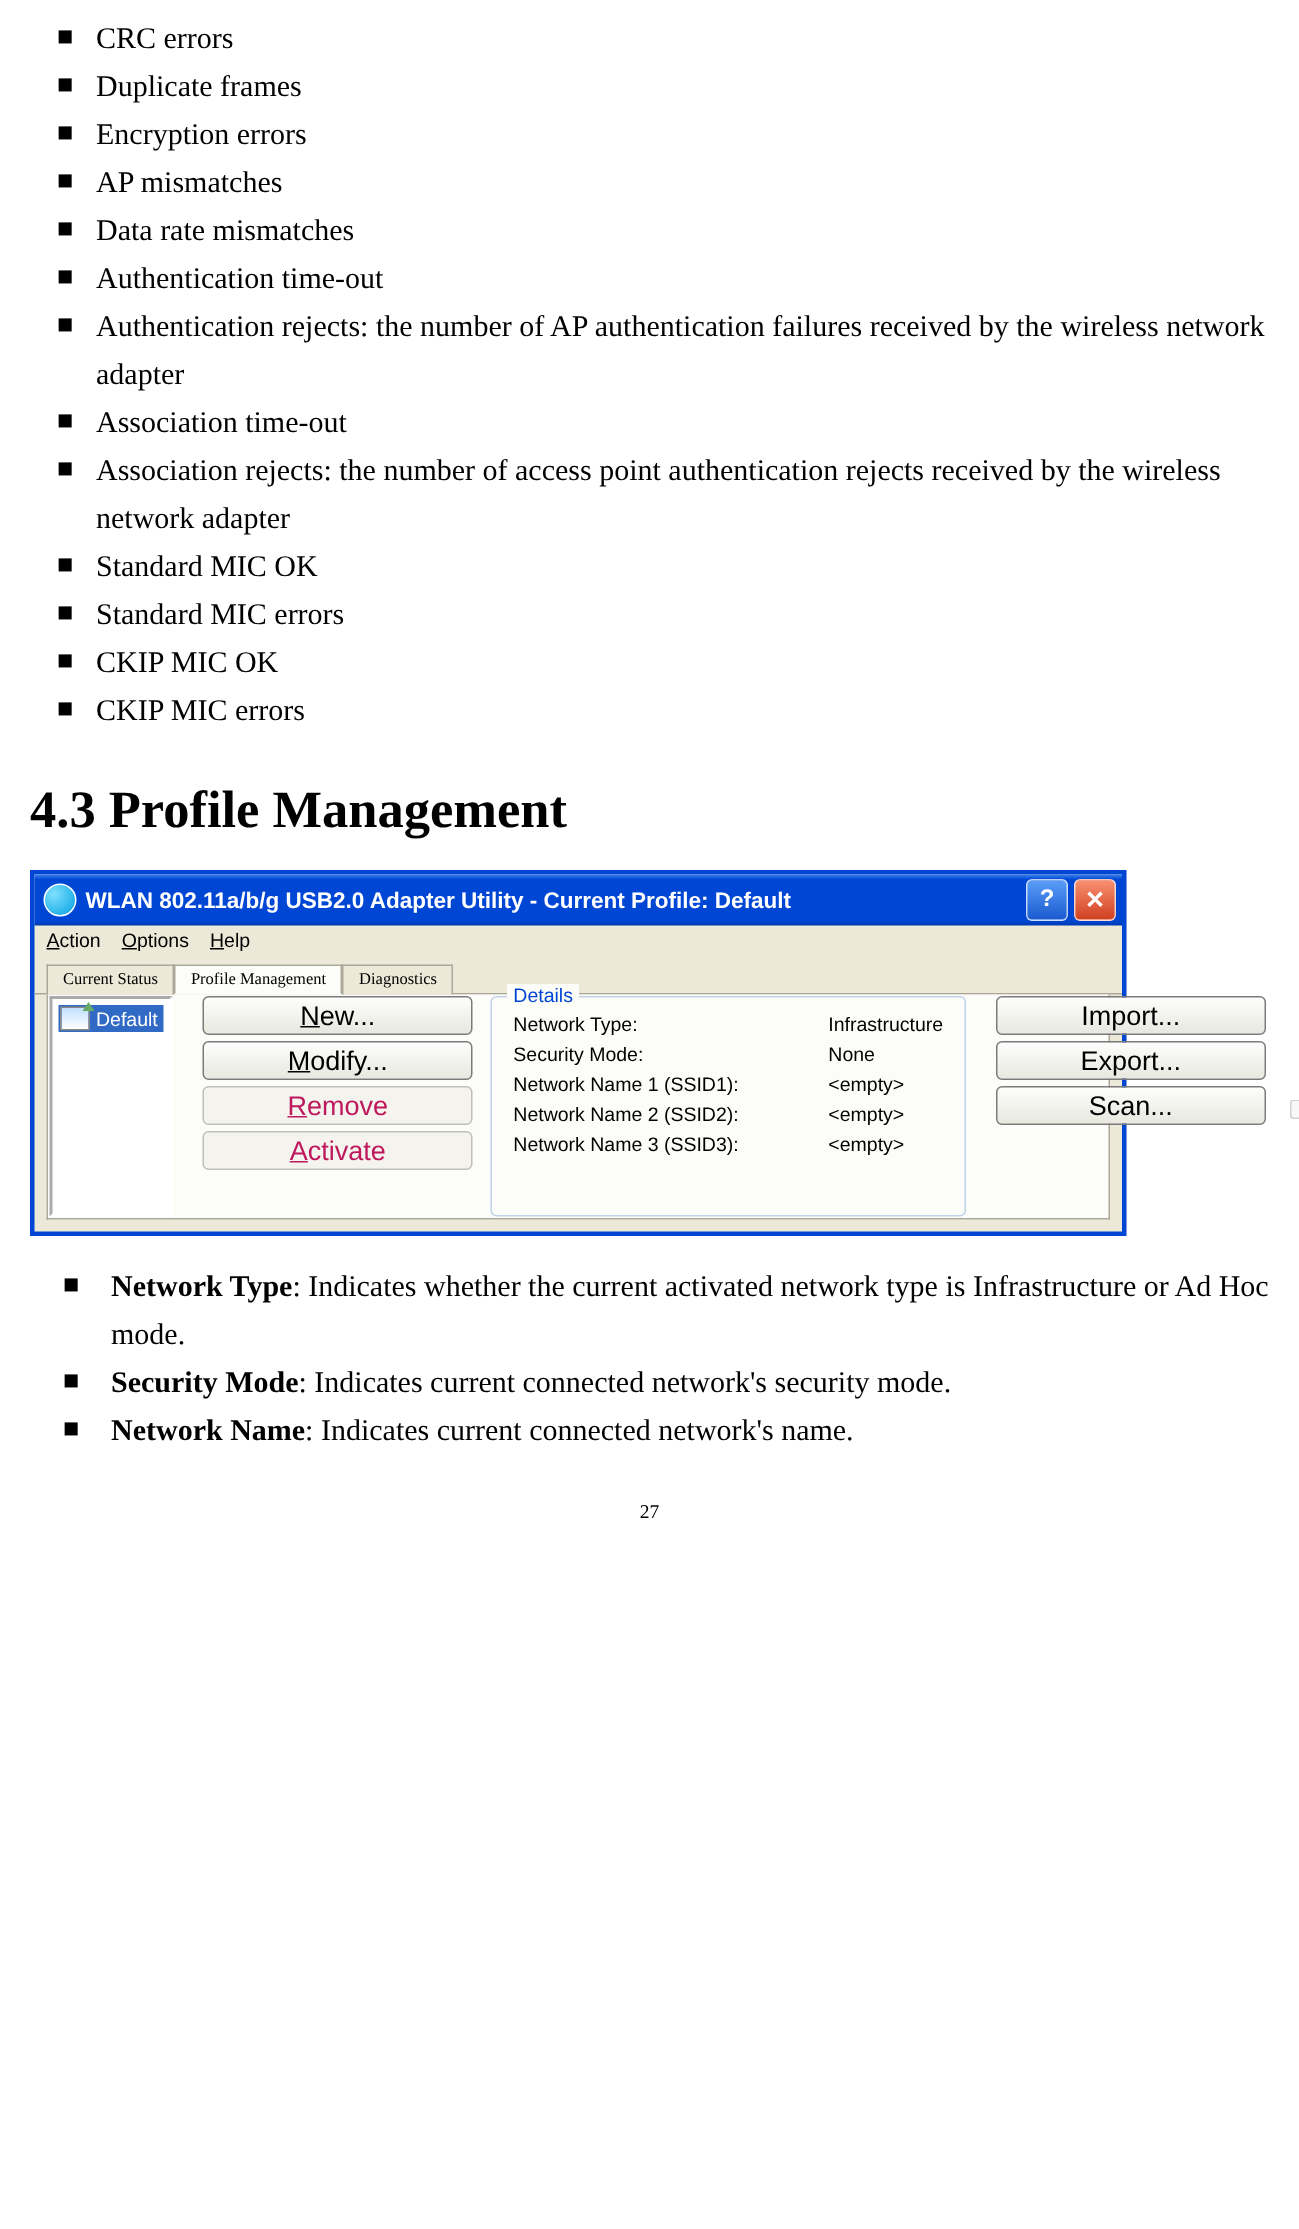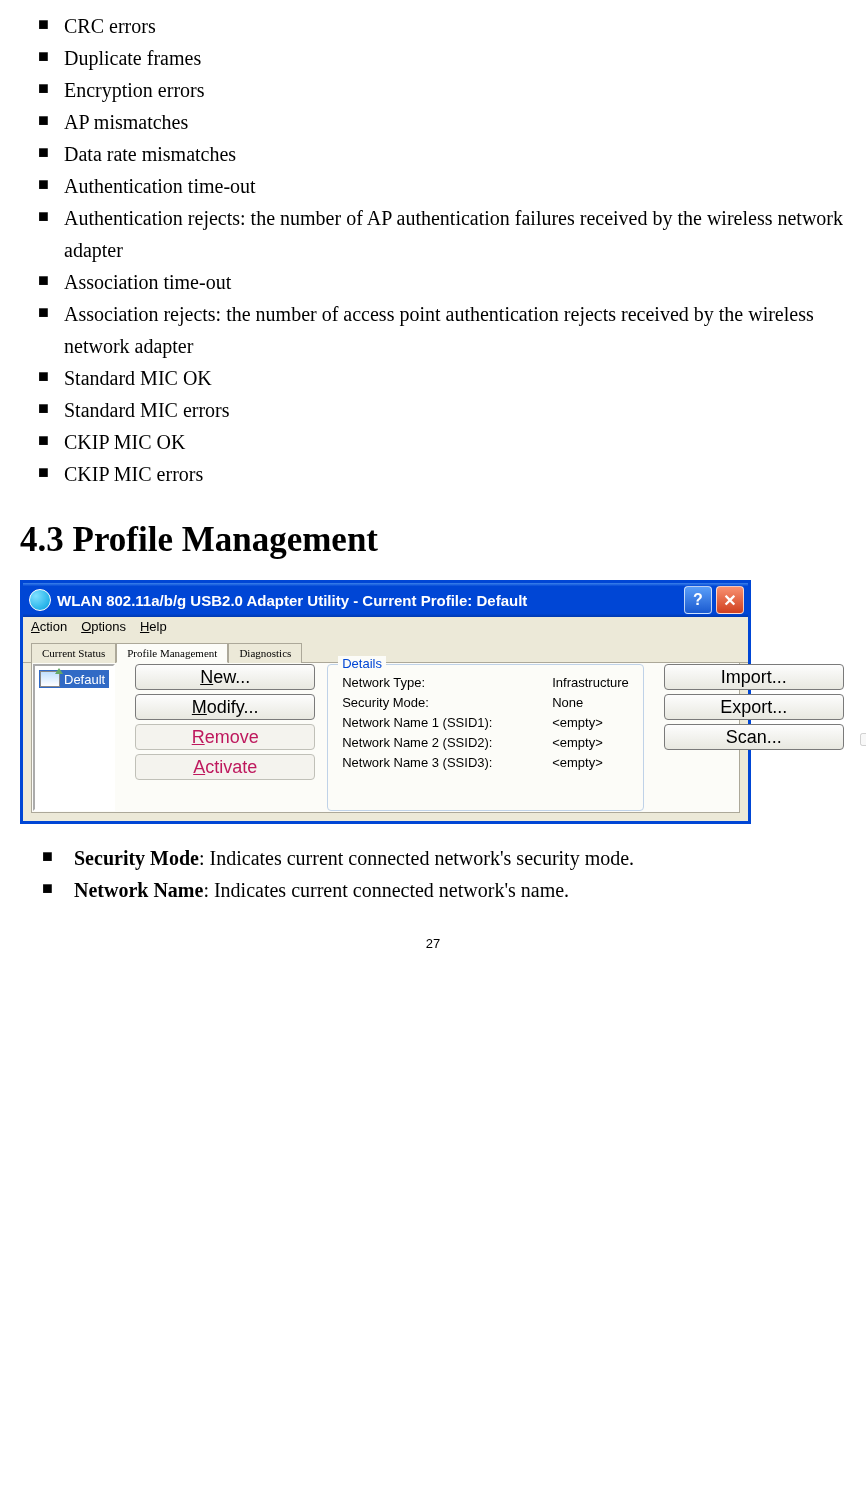--- a/index.html
+++ b/index.html
@@ -224,21 +224,21 @@
   }
   .desc-list li::before {
     content: "■";
     position: absolute;
     left: 0;
     top: 0;
     font-size: 18px;
   }
   .page-num {
     text-align:center;
-    font-family: Liberation Sans, sans-serif;
+    font-family: Liberation Serif, serif;
     font-size: 13px;
   }
 </style>
 </head>
 <body>
 
 <ul class="bullet-list">
   <li>CRC errors</li>
   <li>Duplicate frames</li>
   <li>Encryption errors</li>
@@ -317,17 +317,18 @@
         <span>Auto Select Profiles</span>
       </label>
       <div class="btn-col" style="width:180px;">
         <button class="xp-btn">Order Profiles...</button>
       </div>
     </div>
   </div>
 </div>
 
 <ul class="desc-list">
+  <li><b>Network Type</b><span>: Indicates whether the current activated network type is Infrastructure or Ad Hoc mode.</span></li>
   <li><b>Security Mode</b><span>: Indicates current connected network's security mode.</span></li>
   <li><b>Network Name</b><span>: Indicates current connected network's name.</span></li>
 </ul>
 
 <div class="page-num">27</div>
 
 </body></html>

